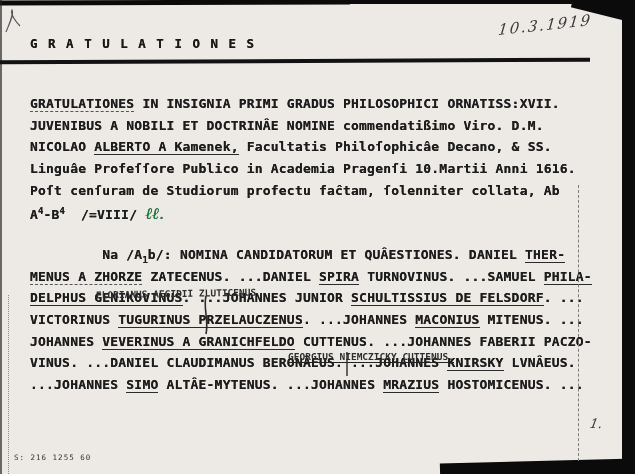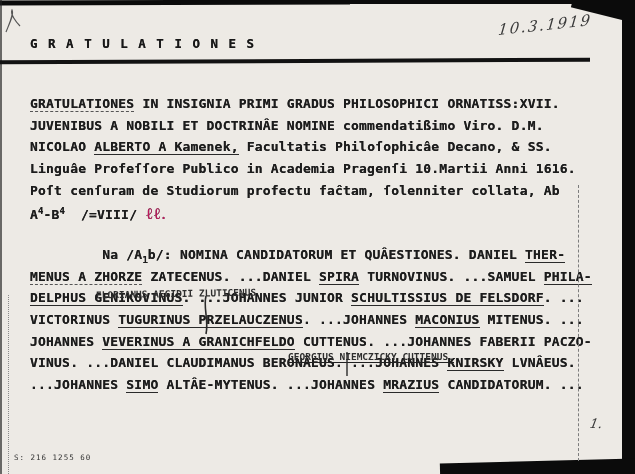--- a/index.html
+++ b/index.html
@@ -25,21 +25,21 @@
   
   .block{position:absolute;left:30px;color:#1c1c1c;font-weight:bold;font-size:13px;
          letter-spacing:.2px;text-shadow:0 0 .5px rgba(25,25,25,.85);}
   .block-1{top:96px;}
   .block-2{top:247px;}
   .line{height:21.7px;white-space:pre;}
   .u{border-bottom:1.5px solid #2a2a2a;}
   .ud{border-bottom:1.2px dashed #555;margin-top:48px;}
   .sup{font-size:9px;vertical-align:super;letter-spacing:0;}
   .sub{font-size:9px;vertical-align:sub;letter-spacing:0;}
-  .hand{font-family:"DejaVu Serif",serif;font-size:16px;font-weight:normal;color:#be185d;}
+  .hand{font-family:"DejaVu Serif",serif;font-style:italic;font-size:16px;font-weight:normal;color:#15803d;}
   
   .insert{position:absolute;font-family:"DejaVu Sans Mono",monospace;font-weight:bold;
           font-size:9.5px;color:#2e2e2e;white-space:pre;letter-spacing:0;}
   .insert-1{left:96px;top:288px;transform:rotate(-1deg);}
   .insert-2{left:288px;top:351px;border-bottom:1.6px solid #222;}
   
   .fold-left{position:absolute;left:8px;top:295px;height:179px;border-left:1px dotted #8a8a8a;}
   .margin-right{position:absolute;left:578px;top:185px;height:276px;border-left:1px dashed #7c7c7c;}
   
   .shelfmark{position:absolute;left:14px;top:453px;font-size:7.5px;font-weight:normal;
@@ -71,21 +71,21 @@
       <div class="line"><span>A</span><span class="sup">4</span><span>-B</span><span class="sup">4</span><span>  /=VIII/ </span><span class="hand">ℓℓ.</span></div>
     </div>
 
   <div class="block block-2">
       <div class="line"><span>         Na /A</span><span class="sub">1</span><span>b/: NOMINA CANDIDATORUM ET QUÂESTIONES. DANIEL </span><span class="u">THER-</span></div>
       <div class="line"><span class="ud">MENUS A ZHORZE</span><span> ZATECENUS. ...DANIEL </span><span class="u">SPIRA</span><span> TURNOVINUS. ...SAMUEL </span><span class="u">PHILA-</span></div>
       <div class="line"><span class="u">DELPHUS GENIKOVINUS</span><span>. ...JOHANNES JUNIOR </span><span class="u">SCHULTISSIUS DE FELSDORF</span><span>. ...</span></div>
       <div class="line"><span>VICTORINUS </span><span class="u">TUGURINUS PRZELAUCZENUS</span><span>. ...JOHANNES </span><span class="u">MACONIUS</span><span> MITENUS. ...</span></div>
       <div class="line"><span>JOHANNES </span><span class="u">VEVERINUS A GRANICHFELDO</span><span> CUTTENUS. ...JOHANNES FABERII PACZO-</span></div>
       <div class="line"><span>VINUS. ...DANIEL CLAUDIMANUS BERONÂEUS. ...JOHANNES </span><span class="u">KNIRSKY</span><span> LVNÂEUS.</span></div>
-      <div class="line"><span>...JOHANNES </span><span class="u">SIMO</span><span> ALTÂE-MYTENUS. ...JOHANNES </span><span class="u">MRAZIUS</span><span> CANDIDATORUM. ...</span></div>
+      <div class="line"><span>...JOHANNES </span><span class="u">SIMO</span><span> ALTÂE-MYTENUS. ...JOHANNES </span><span class="u">MRAZIUS</span><span> HOSTOMICENUS. ...</span></div>
     </div>
 
   <div class="insert insert-1">FLORIANUS AEGIDII ZLUTICENUS</div>
   <div class="insert insert-2">GEORGIUS NIEMCZICKY CUTTENUS.</div>
 
   <div class="fold-left"></div>
   <div class="margin-right"></div>
 
   <div class="hw hw-page">1.</div>
 

